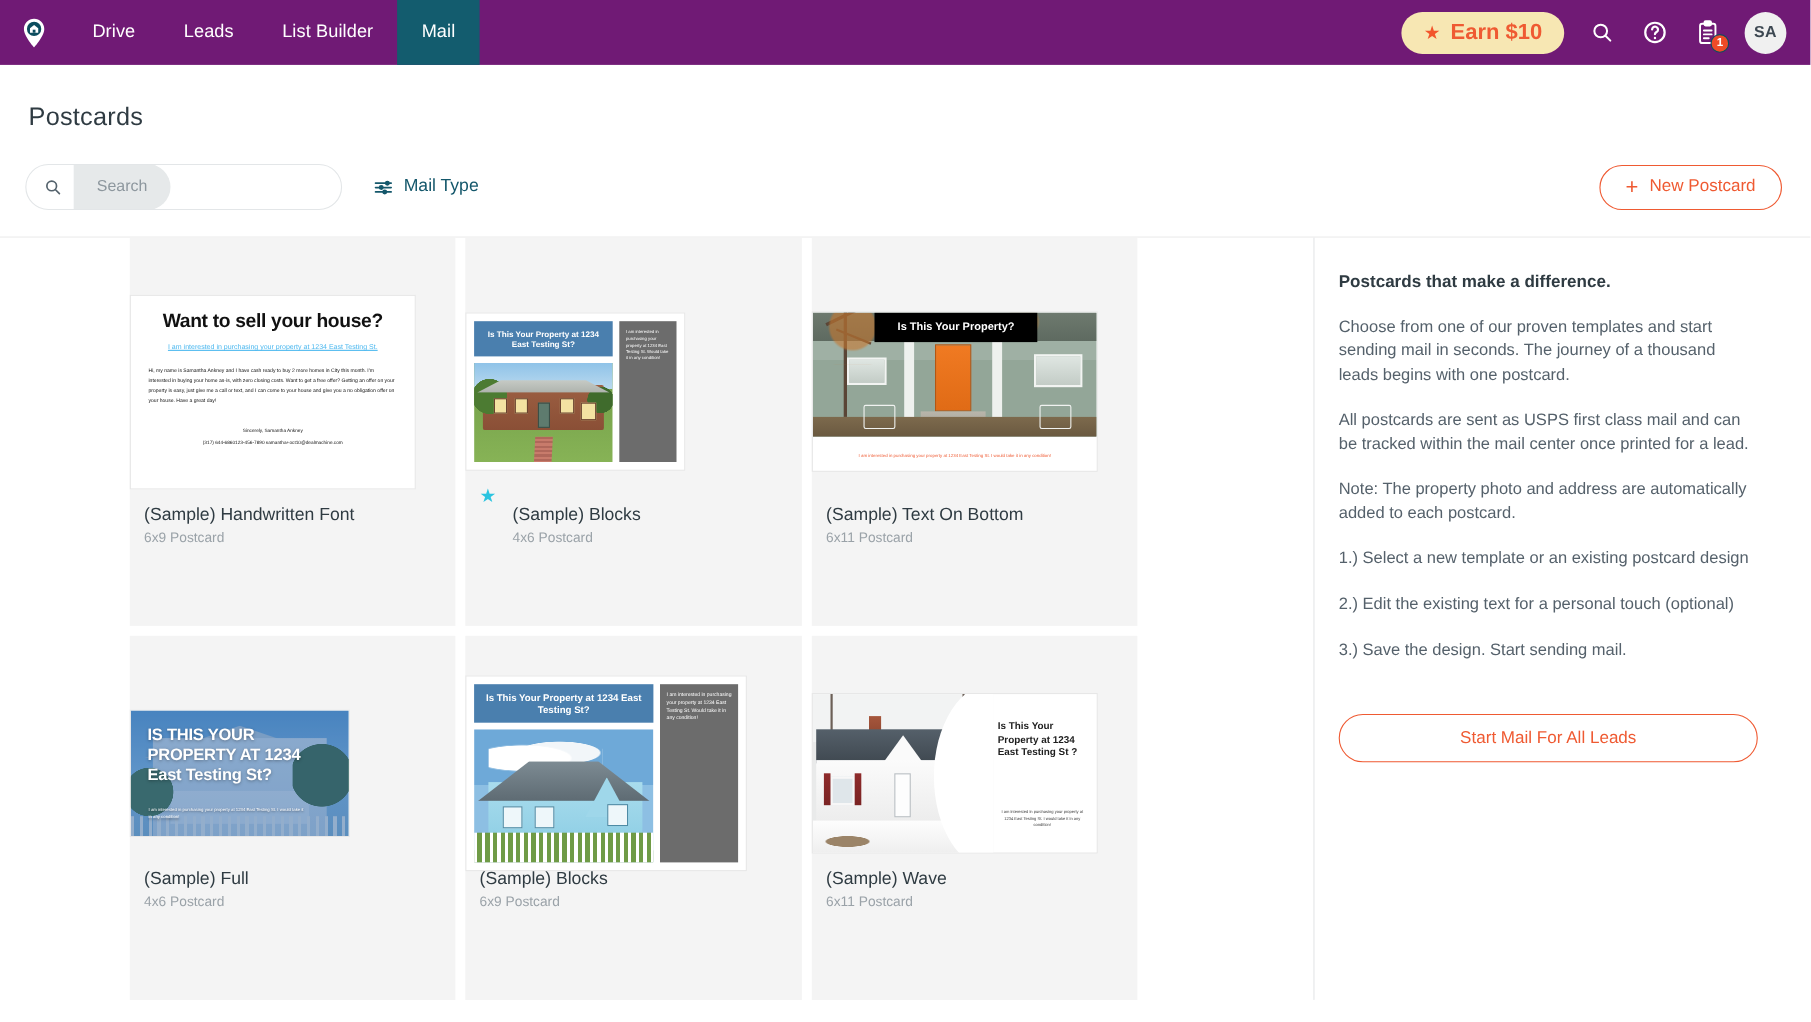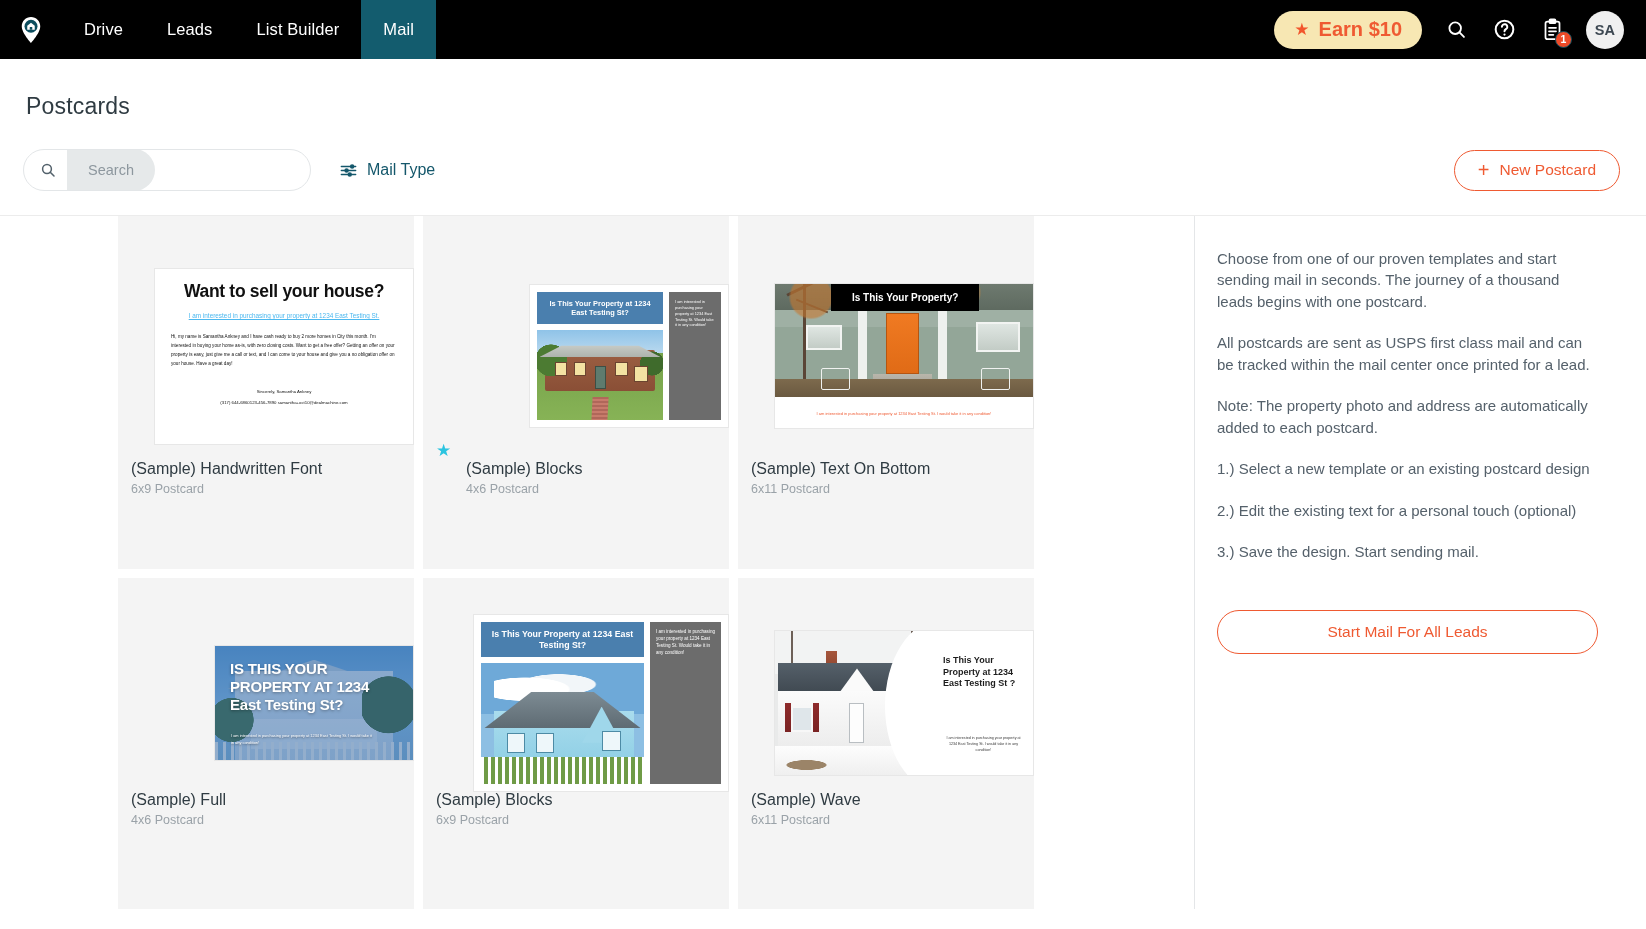--- a/index.html
+++ b/index.html
@@ -4,21 +4,21 @@
 <style>
   * { box-sizing: border-box; margin: 0; padding: 0; }
   html, body {
     width: 1646px; height: 929px;
     font-family: "Liberation Sans", sans-serif;
     background: #ffffff; overflow: hidden;
   }
 
   
   .topnav {
-    height: 59px; background: #000000; display: flex; align-items: center;
+    height: 59px; background: #701a75; display: flex; align-items: center;
     position: relative; z-index: 20;
   }
   .logo-wrap { width: 62px; display: flex; align-items: center; justify-content: center; }
   .logo-pin { width: 30px; height: 30px; }
   .nav-tabs { display: flex; align-items: stretch; height: 59px; }
   .nav-tab {
     display: flex; align-items: center; padding: 0 22px; color: #ffffff;
     font-size: 16.5px; letter-spacing: .1px; cursor: pointer;
   }
   .nav-tab.active { background: #135c6e; }
@@ -79,21 +79,21 @@
   
   .body-split { display: flex; height: 694px; border-top: 1px solid #ececec; }
   .grid-col { width: 1194px; position: relative; overflow: hidden; padding-left: 118px; }
   .grid {
     display: grid; grid-template-columns: 296px 306px 296px;
     column-gap: 9px; row-gap: 9px;
   }
   .tcard { background: #f4f4f4; position: relative; }
   .tcard.h1 { height: 353px; }
   .tcard.h2 { height: 332px; }
-  .thumb-wrap { display: flex; align-items: center; justify-content: flex-end; }
+  .thumb-wrap { display: flex; align-items: center; justify-content: flex-start; }
   .meta { position: absolute; left: 13px; right: 10px; }
   .meta-row { display: flex; align-items: flex-start; }
   .fav-star { color: #2bc4e0; font-size: 17px; width: 30px; flex: none; line-height: 1.1; margin-top: 2px; }
   .meta-name { font-size: 16px; color: #2f3b42; margin-top: 20px; }
   .meta-sub { font-size: 12.5px; color: #9aa2a8; margin-top: 4px; }
 
   
   .pc { background: #fff; border: 1px solid #e7e7e7; overflow: hidden; position: relative; }
 
   
@@ -550,20 +550,21 @@
               <div class="meta-sub">6x11 Postcard</div>
             </div>
           </div>
         </div>
       </div>
 
     </div>
   </div>
 
   <div class="info-col">
+    <div class="info-h">Postcards that make a difference.</div>
     <div class="info-p">Choose from one of our proven templates and start sending mail in seconds. The journey of a thousand leads begins with one postcard.</div>
     <div class="info-p">All postcards are sent as USPS first class mail and can be tracked within the mail center once printed for a lead.</div>
     <div class="info-p">Note: The property photo and address are automatically added to each postcard.</div>
     <div class="info-step">1.) Select a new template or an existing postcard design</div>
     <div class="info-step">2.) Edit the existing text for a personal touch (optional)</div>
     <div class="info-step">3.) Save the design. Start sending mail.</div>
     <button class="start-btn">Start Mail For All Leads</button>
   </div>
 
 </div>

